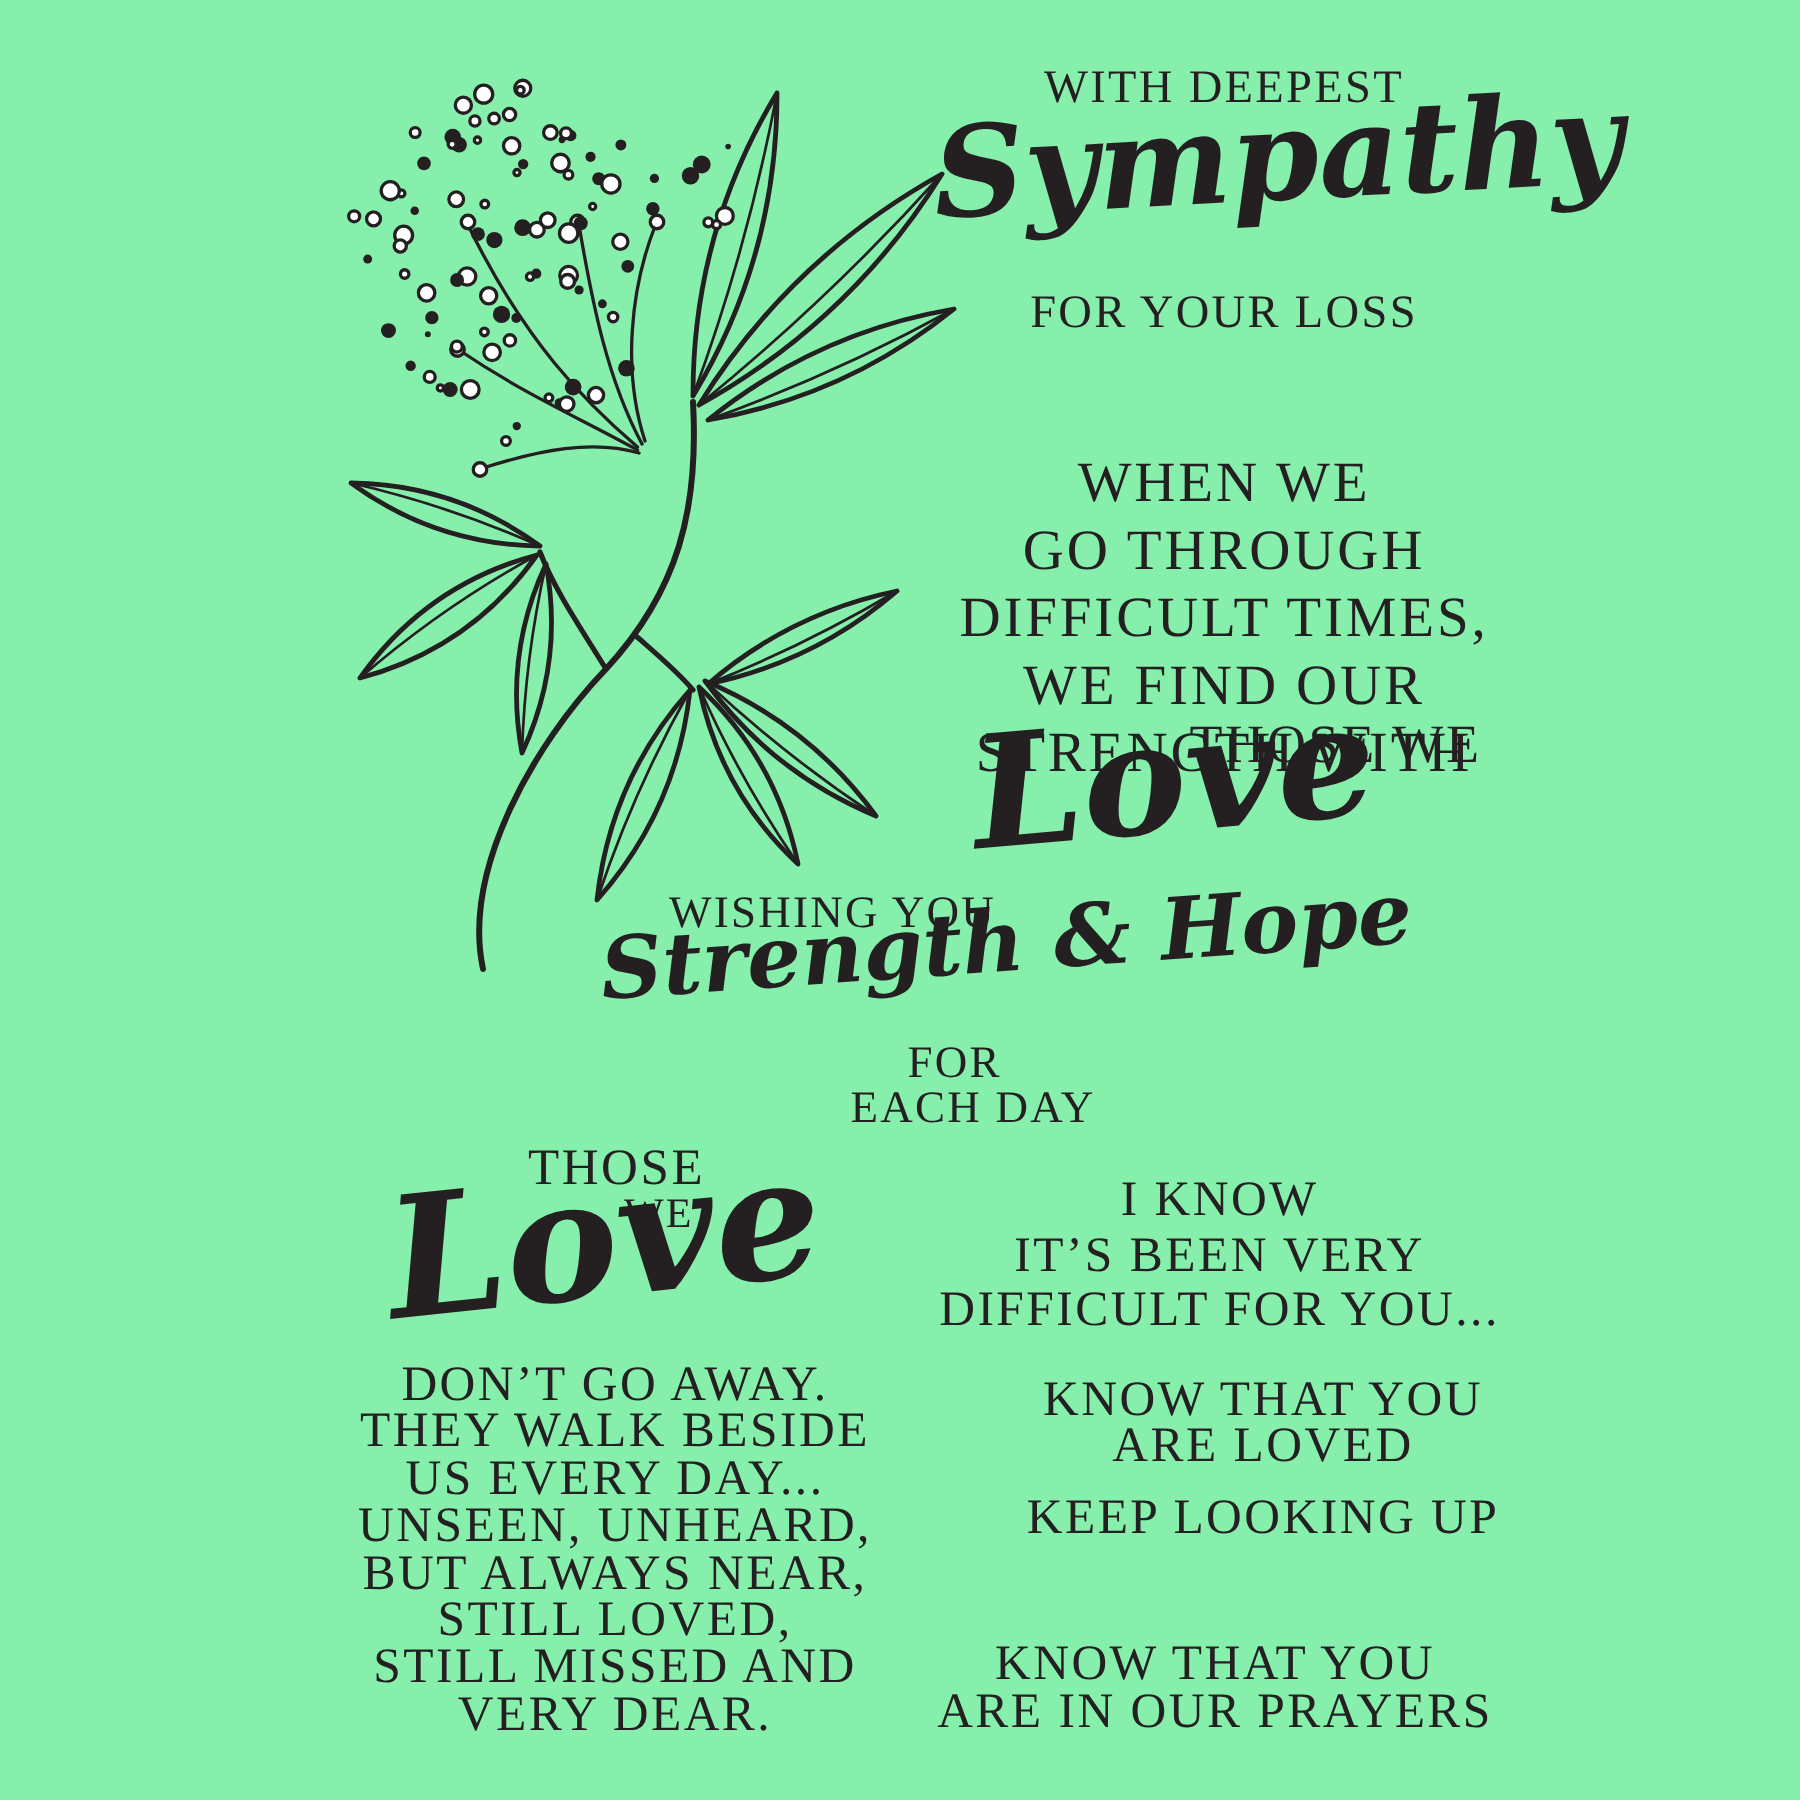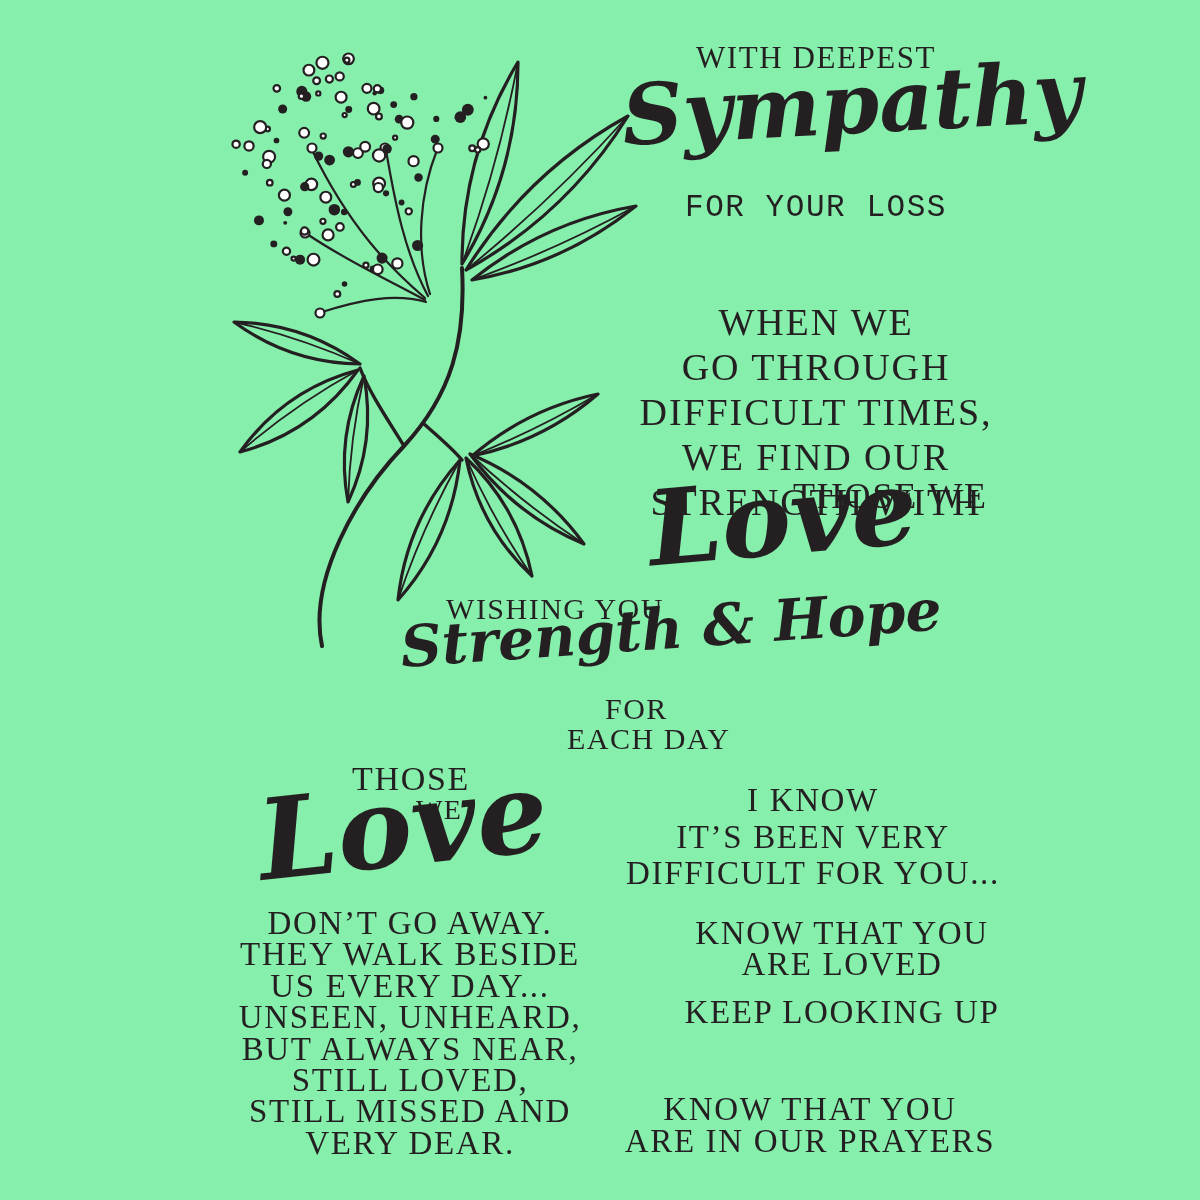--- a/index.html
+++ b/index.html
@@ -20,21 +20,21 @@
     font-weight:700;
     line-height:1.15;
     white-space:nowrap;
   }
   .center{text-align:center;}
   .ln{white-space:nowrap;}
 
   
   #with-deepest{left:622px;top:42px;width:388px;font-size:31px;}
   #sympathy-script{left:622px;top:58px;width:388px;font-size:84px;transform:rotate(-3deg);}
-  #for-your-loss{left:622px;top:192px;width:388px;font-size:31px;font-family:Liberation Mono, monospace;}
+  #for-your-loss{left:622px;top:192px;width:388px;font-size:31px;}
 
   
   #when-we{left:620px;top:260px;width:392px;font-size:38px;line-height:45px;margin-top:40px;}
   #those-we-tail{left:793px;top:478px;font-size:36px;}
   #love-right{left:648px;top:458px;font-size:104px;transform:rotate(-5deg);}
 
   
   #wishing-you{left:402px;top:594px;width:306px;font-size:30px;}
   #strength-hope{left:400px;top:598px;width:460px;font-size:57px;transform:rotate(-4deg);text-align:center;}
   #for-each{left:605px;top:694px;font-size:30px;}

